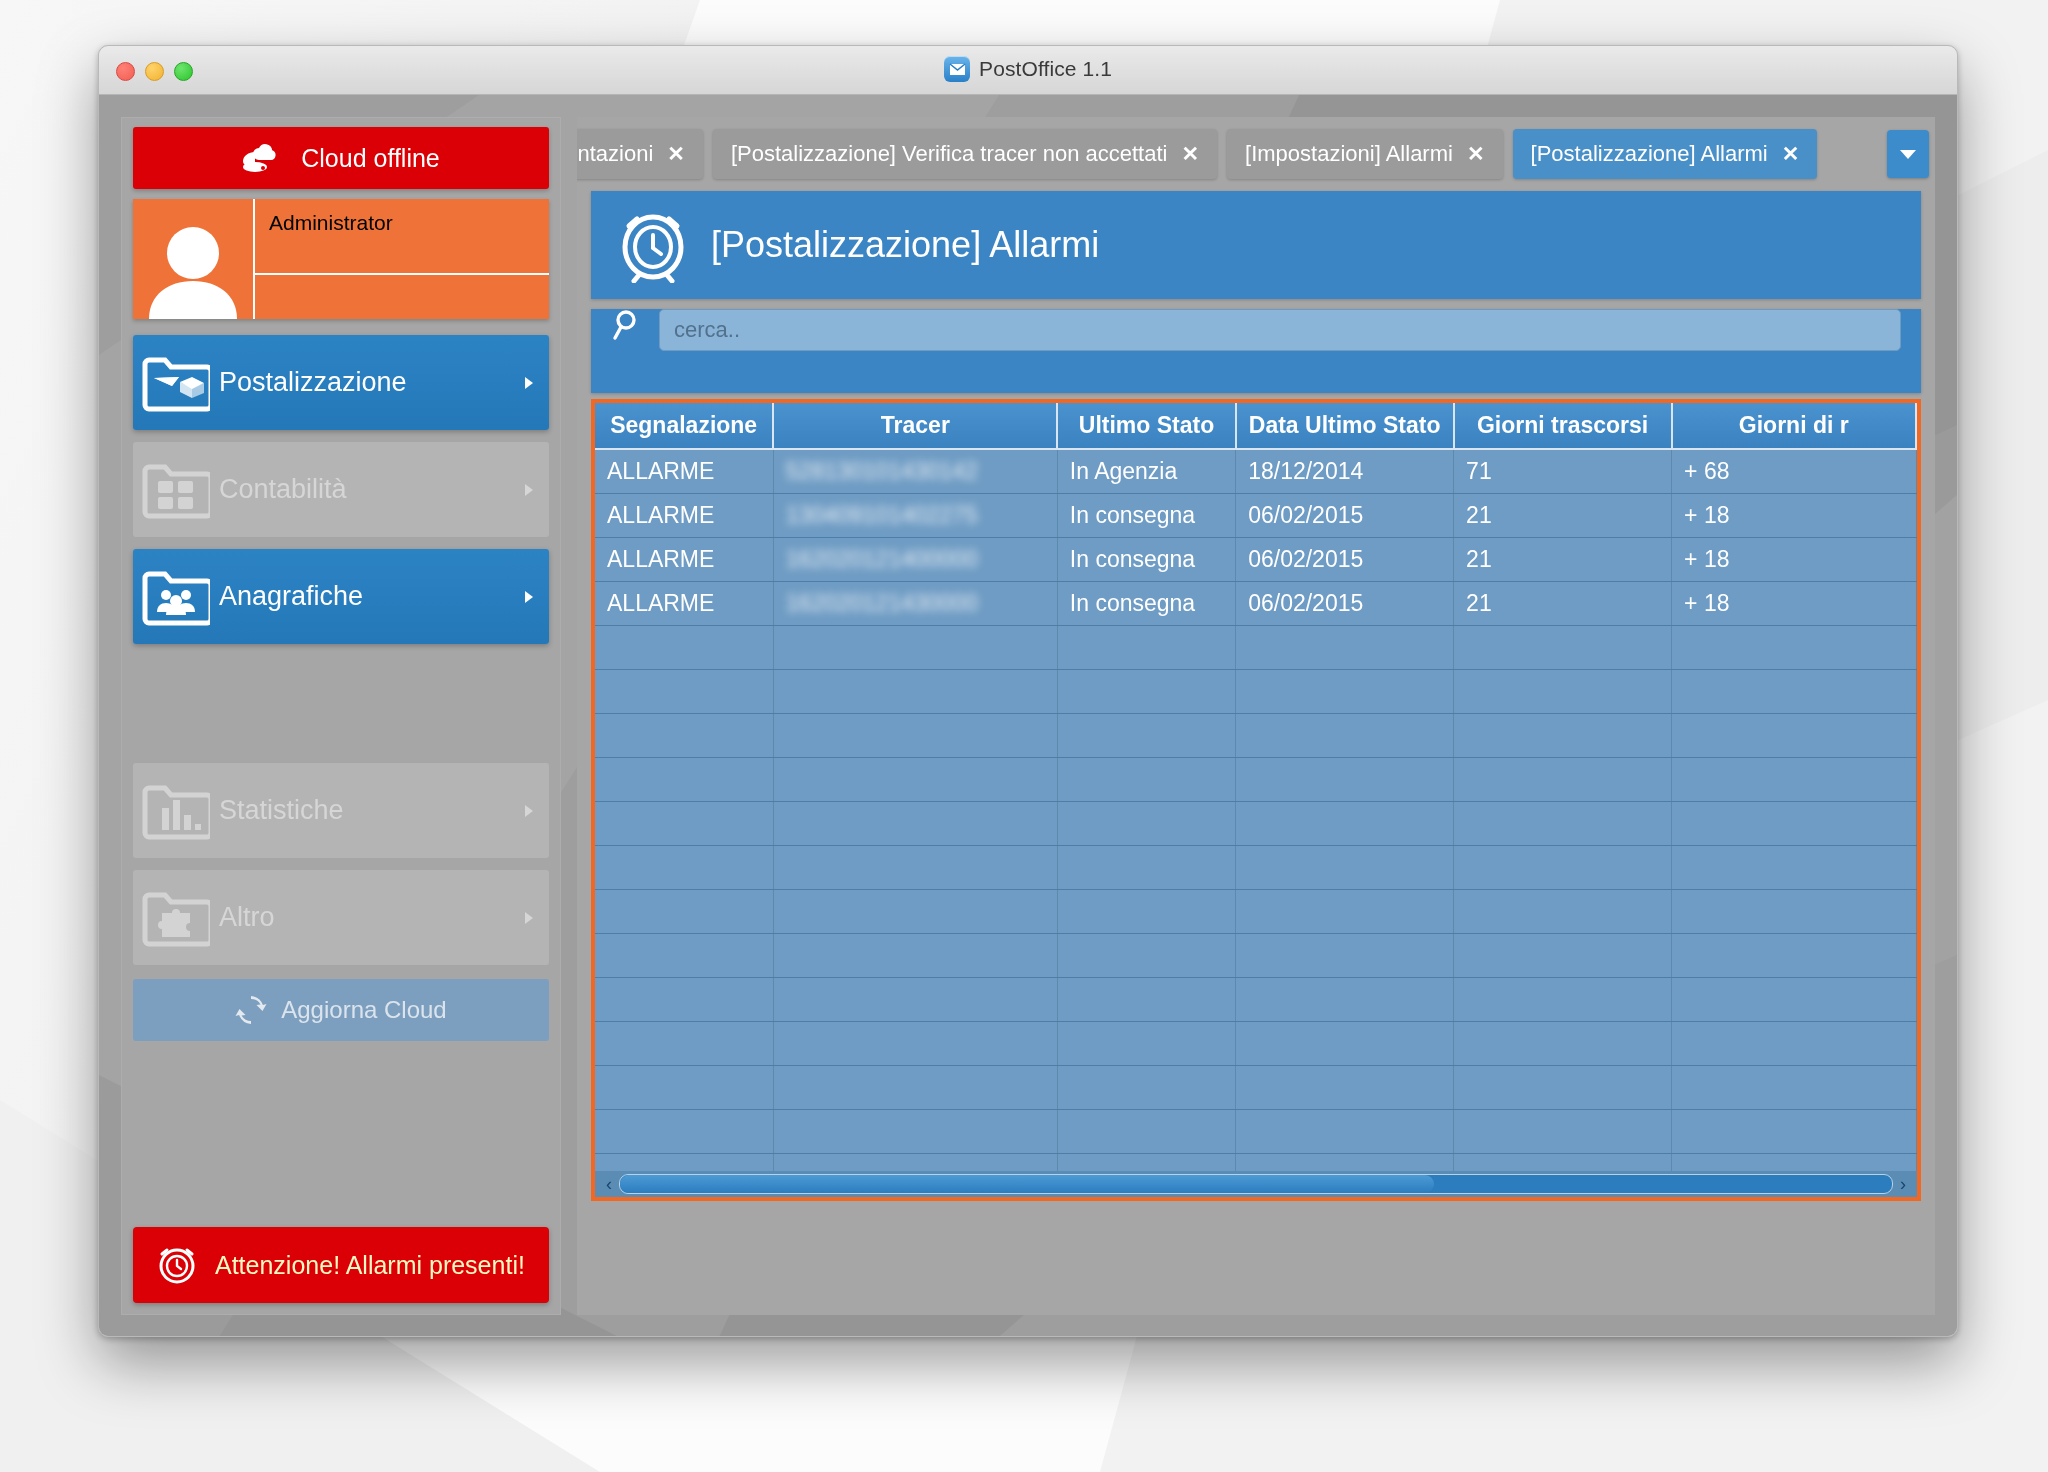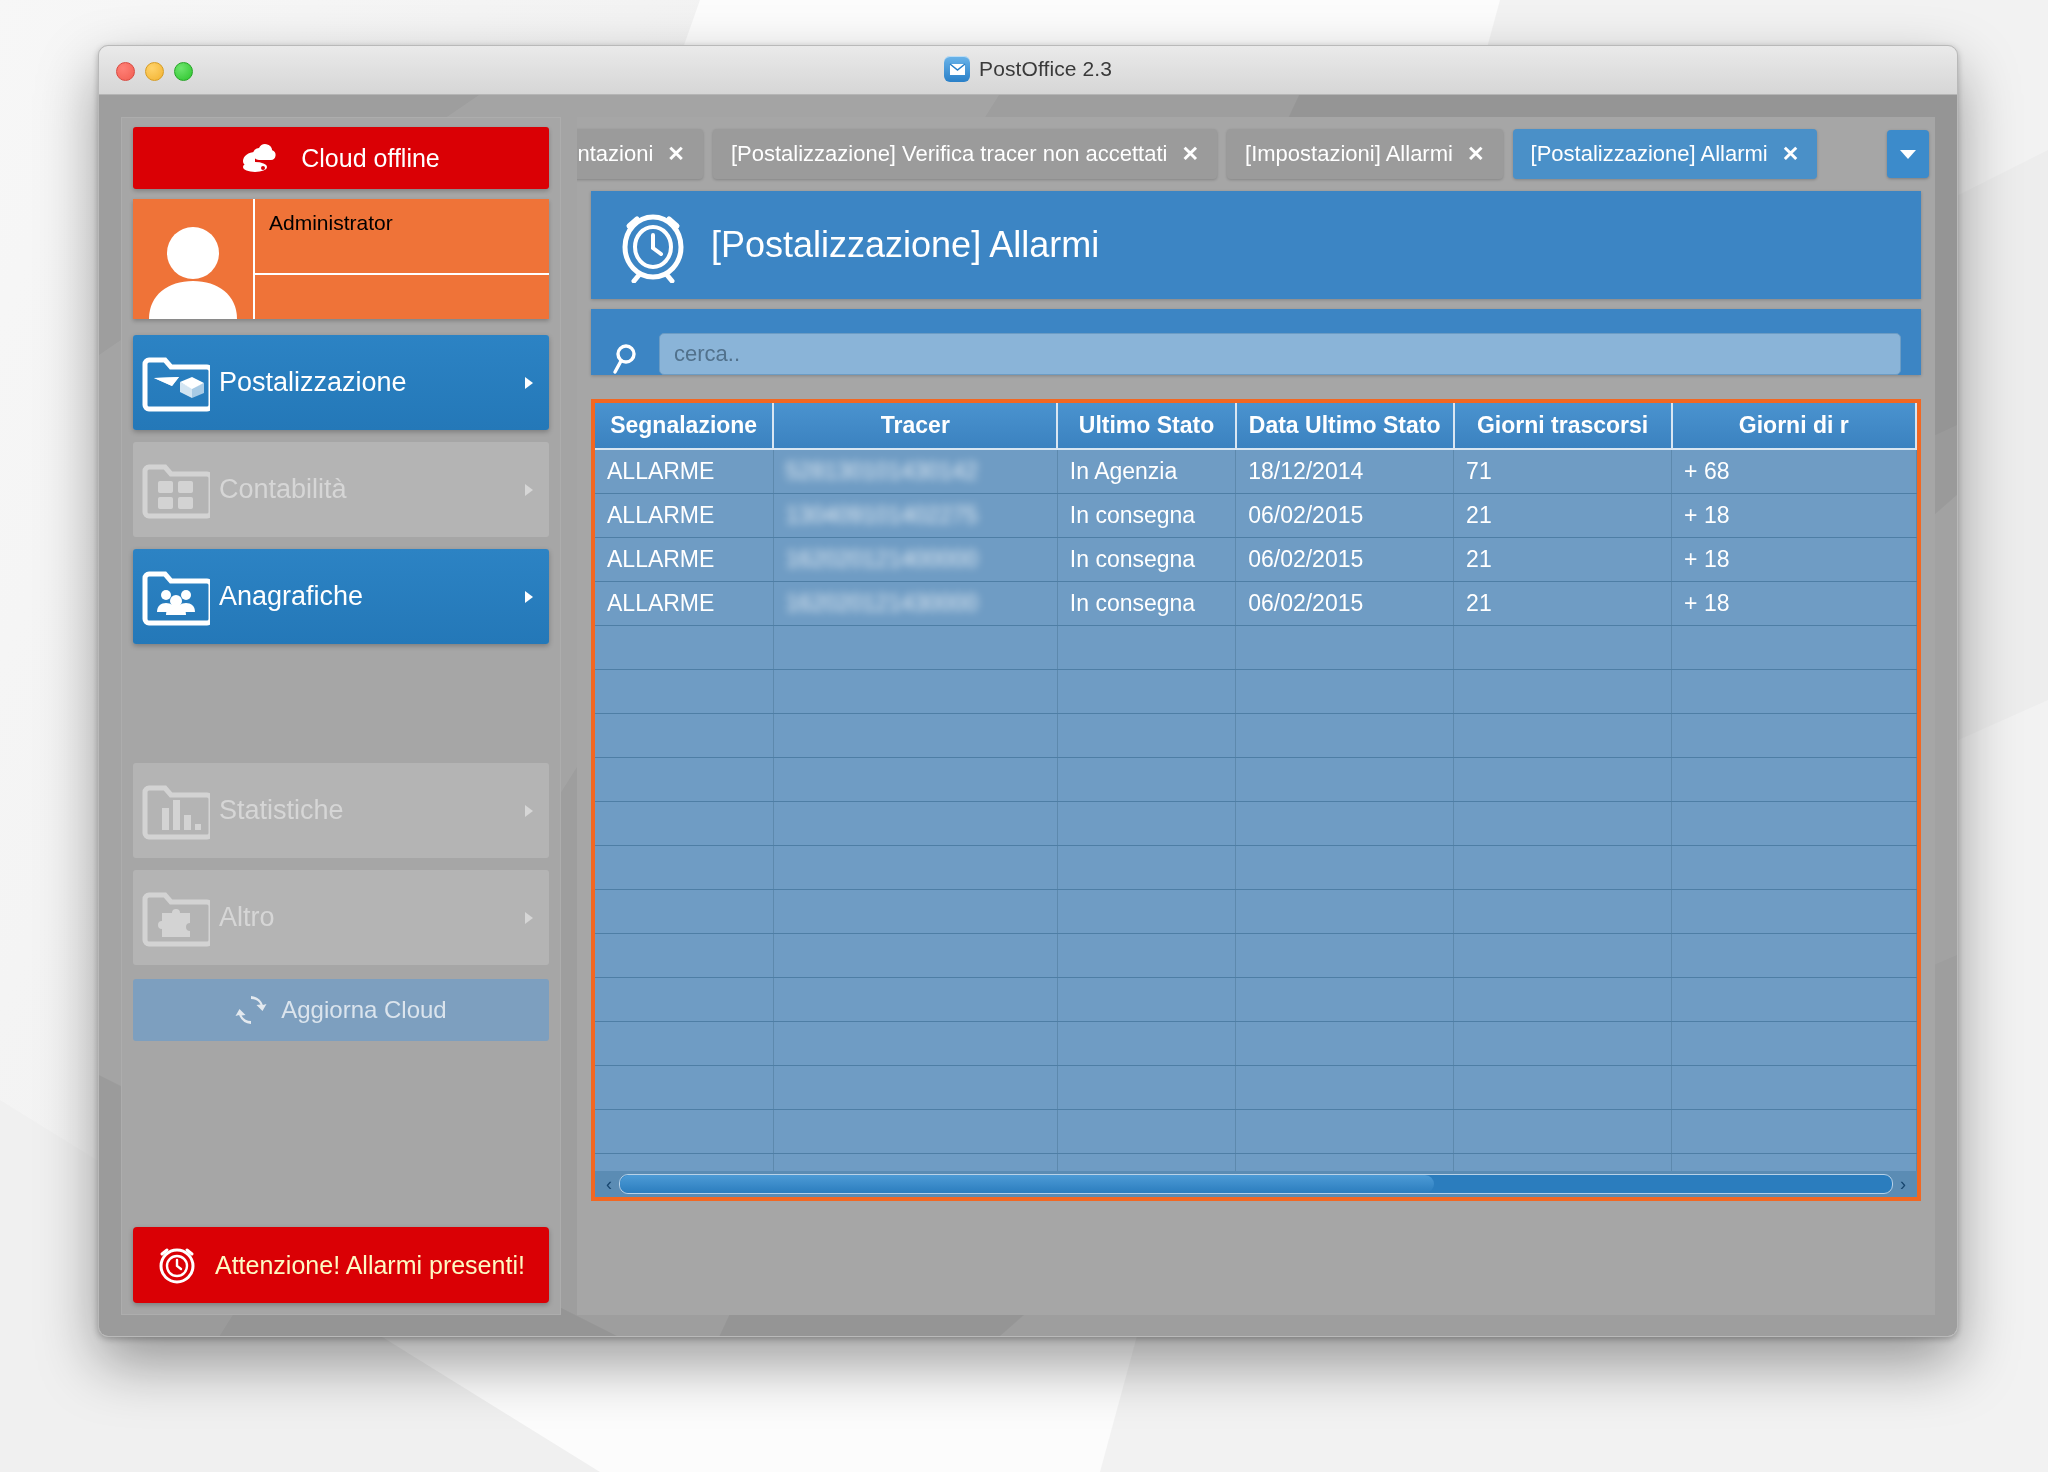--- a/index.html
+++ b/index.html
@@ -198,23 +198,23 @@
     display: flex; align-items: center;
     padding-left: 26px; gap: 22px;
     color: #fff;
     box-shadow: 0 1px 3px rgba(0,0,0,0.2);
   }
   #page-title { font-size: 36px; line-height: 1.05; font-weight: normal; }
   #page-subtitle { font-size: 21px; margin-top: 4px; }
 
   #searchbar {
     margin-top: 10px;
-    height: 66px;
+    height: 84px;
     background: #3c85c4;
-    display: flex; align-items: flex-end; gap: 18px;
+    display: flex; align-items: flex-start; gap: 18px;
     padding: 0 20px; box-sizing: border-box;
     box-shadow: 0 1px 3px rgba(0,0,0,0.2);
   }
   #search-input {
     flex: 1; height: 40px;
     background: #8ab4d8;
     border: 1px solid #6c9cc4;
     border-radius: 5px;
     color: #ffffff;
     font-size: 22px;
@@ -326,21 +326,21 @@
     <div class="traffic red"></div>
     <div class="traffic yellow"></div>
     <div class="traffic green"></div>
     <div id="title-center">
       <div id="title-app-icon">
         <svg width="17" height="13" viewBox="0 0 17 13">
           <path d="M1 1h15v11H1z" fill="#fff"></path>
           <path d="M1 1l7.5 6L16 1" fill="none" stroke="#2a80c8" stroke-width="1.6"></path>
         </svg>
       </div>
-      <div id="title-text">PostOffice 2.3</div>
+      <div id="title-text">PostOffice 1.1</div>
     </div>
   </div>
 
   <div id="winbody">
     <svg class="streak" width="1858" height="1242" style="left:0;top:0">
       <polygon points="380,0 900,0 120,1242 0,1242 0,260" fill="#ffffff" opacity="0.07"></polygon>
       <polygon points="1200,0 1858,0 1858,400 900,1242 620,1242" fill="#000000" opacity="0.05"></polygon>
       <polygon points="1450,520 1858,330 1858,860 1300,1100" fill="#ffffff" opacity="0.05"></polygon>
       <polygon points="0,980 520,1242 0,1242" fill="#000000" opacity="0.05"></polygon>
     </svg>

